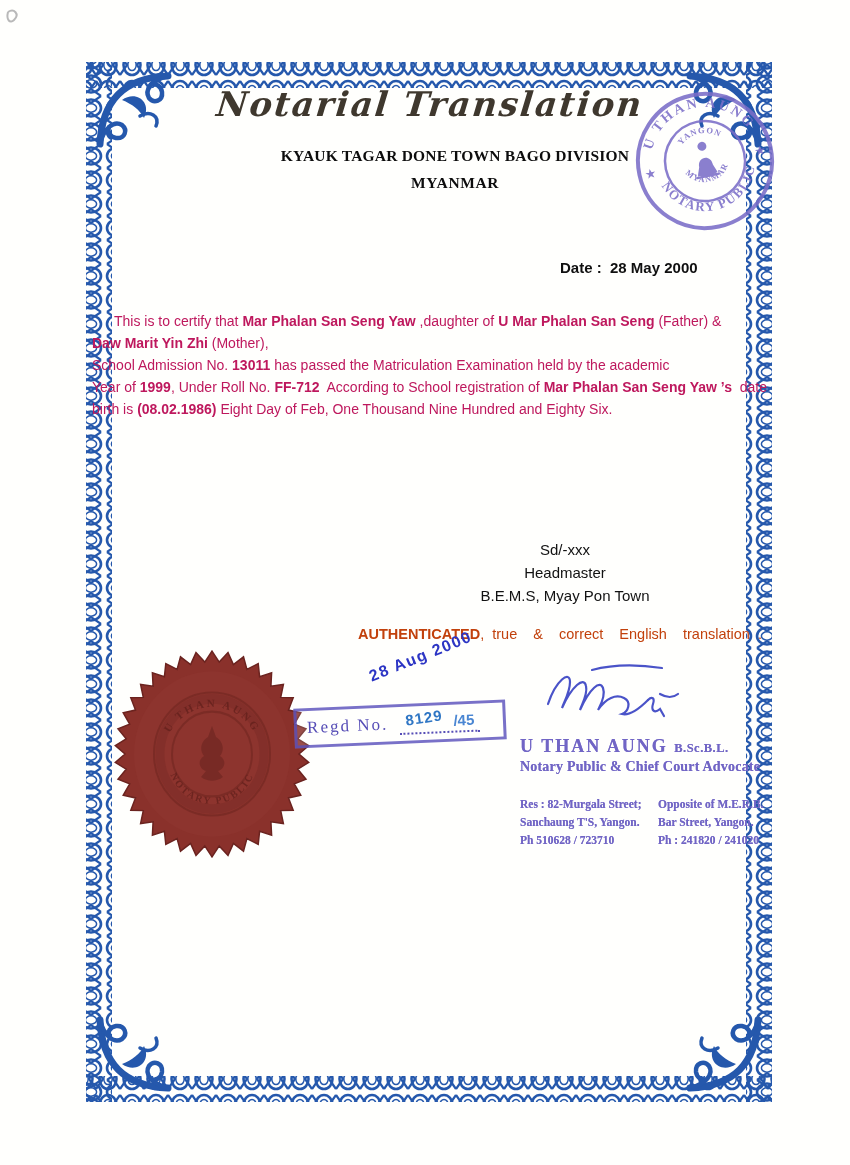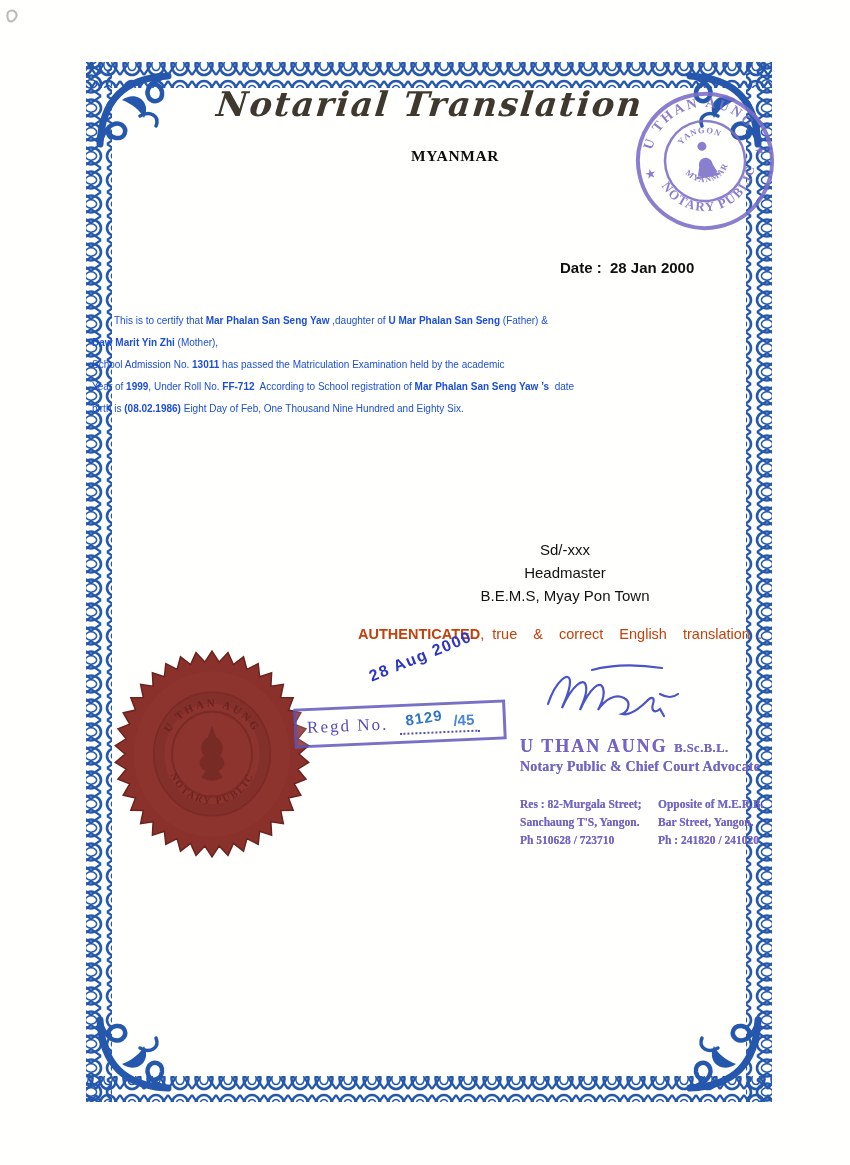--- a/index.html
+++ b/index.html
@@ -19,22 +19,22 @@
   
   .school{left:180px; top:138px; width:550px; text-align:center;
     font-family:"Liberation Serif", serif; font-weight:700; color:#0d0d0d;}
   .school .l1{font-size:17px; letter-spacing:.4px;}
   .school .l2{font-size:15.5px; margin-top:9px; letter-spacing:.2px;}
   .school .l3{font-size:15.5px; margin-top:9px; letter-spacing:.6px;}
   
   .date-line{left:560px; top:259px; font-size:15px; font-weight:700; white-space:pre; color:#101010;}
   
   .body-par{
-    left:92px; top:310px; width:672px; font-size:10px; line-height:22px;
-    white-space:pre; text-indent:22px; color:#1d4ed8;
+    left:92px; top:310px; width:672px; font-size:14px; line-height:22px;
+    white-space:pre; text-indent:22px; color:#be185d;
   }
   
   .sig-block{left:425px; top:538px; width:280px; text-align:center;
     font-size:15px; line-height:23px; color:#121212;}
   
   .auth-line{left:358px; top:626px; font-size:14.5px; color:#c2410c; white-space:pre;}
   .auth-line .b{font-weight:700;}
   .auth-line .r{word-spacing:4px;}
   
   .hand-date{
@@ -95,20 +95,21 @@
     <use href="#flr" transform="translate(94,70)"></use>
     <use href="#flr" transform="translate(764,70) scale(-1,1)"></use>
     <use href="#flr" transform="translate(94,1094) scale(1,-1)"></use>
     <use href="#flr" transform="translate(764,1094) scale(-1,-1)"></use>
     <path d="M8,12 C14,8 20,14 14,20 C10,24 6,20 8,12" fill="none" stroke="#b9b9b9" stroke-width="2"></path>
   </svg>
 
   <div class="abs doc-title">Notarial Translation</div>
 
   <div class="abs school">
+    <div class="l2">KYAUK TAGAR DONE TOWN  BAGO DIVISION</div>
     <div class="l3">MYANMAR</div>
   </div>
 
   <svg class="abs" style="left:630px;top:86px;opacity:.88" width="150" height="150" viewBox="0 0 150 150">
     <g transform="rotate(-12 75 75)" fill="#7b6ec8" stroke="#7b6ec8" font-family="Liberation Serif, serif" font-weight="bold">
       <circle cx="75" cy="75" r="67" fill="none" stroke-width="4"></circle>
       <circle cx="75" cy="75" r="40" fill="none" stroke-width="2.5"></circle>
       <defs>
         <path id="arcTopO" d="M 21,75 A 54,54 0 0 1 129,75"></path>
         <path id="arcBotO" d="M 25,75 A 50,50 0 0 0 125,75"></path>
@@ -122,21 +123,21 @@
       <text x="19" y="80" font-size="11" text-anchor="middle" stroke="none">★</text>
       <text x="131" y="80" font-size="11" text-anchor="middle" stroke="none">★</text>
       <g stroke="none">
         <circle cx="75" cy="60" r="4.5"></circle>
         <path d="M68,80 C68,69 82,69 82,80 L85,88 C78,91.5 72,91.5 65,88 Z"></path>
         <rect x="63" y="89" width="24" height="2.4" rx="1"></rect>
       </g>
     </g>
   </svg>
 
-  <div class="abs date-line">Date :  28 Jan 2000</div>
+  <div class="abs date-line">Date :  28 May 2000</div>
 
   <div class="abs body-par"><span>This is to certify that </span><span style="font-weight: 700;">Mar Phalan San Seng Yaw </span><span>,daughter of </span><span style="font-weight: 700;">U Mar Phalan San Seng</span><span> (Father) &amp;</span><br><span style="font-weight: 700;">Daw Marit Yin Zhi</span><span> (Mother),</span><br><span>School Admission No. </span><span style="font-weight: 700;">13011</span><span> has passed the Matriculation Examination held by the academic</span><br><span>Year of </span><span style="font-weight: 700;">1999</span><span>, Under Roll No. </span><span style="font-weight: 700;">FF-712</span><span>  According to School registration of </span><span style="font-weight: 700;">Mar Phalan San Seng Yaw ’s</span><span>  date</span><br><span>birth is </span><span style="font-weight: 700;">(08.02.1986)</span><span> Eight Day of Feb, One Thousand Nine Hundred and Eighty Six.</span></div>
 
   <div class="abs sig-block">
     <div>Sd/-xxx</div>
     <div>Headmaster</div>
     <div>B.E.M.S, Myay Pon Town</div>
   </div>
 
   <div class="abs auth-line"><span class="b">AUTHENTICATED</span><span class="r">, true  &amp;  correct  English  translation .</span></div>

